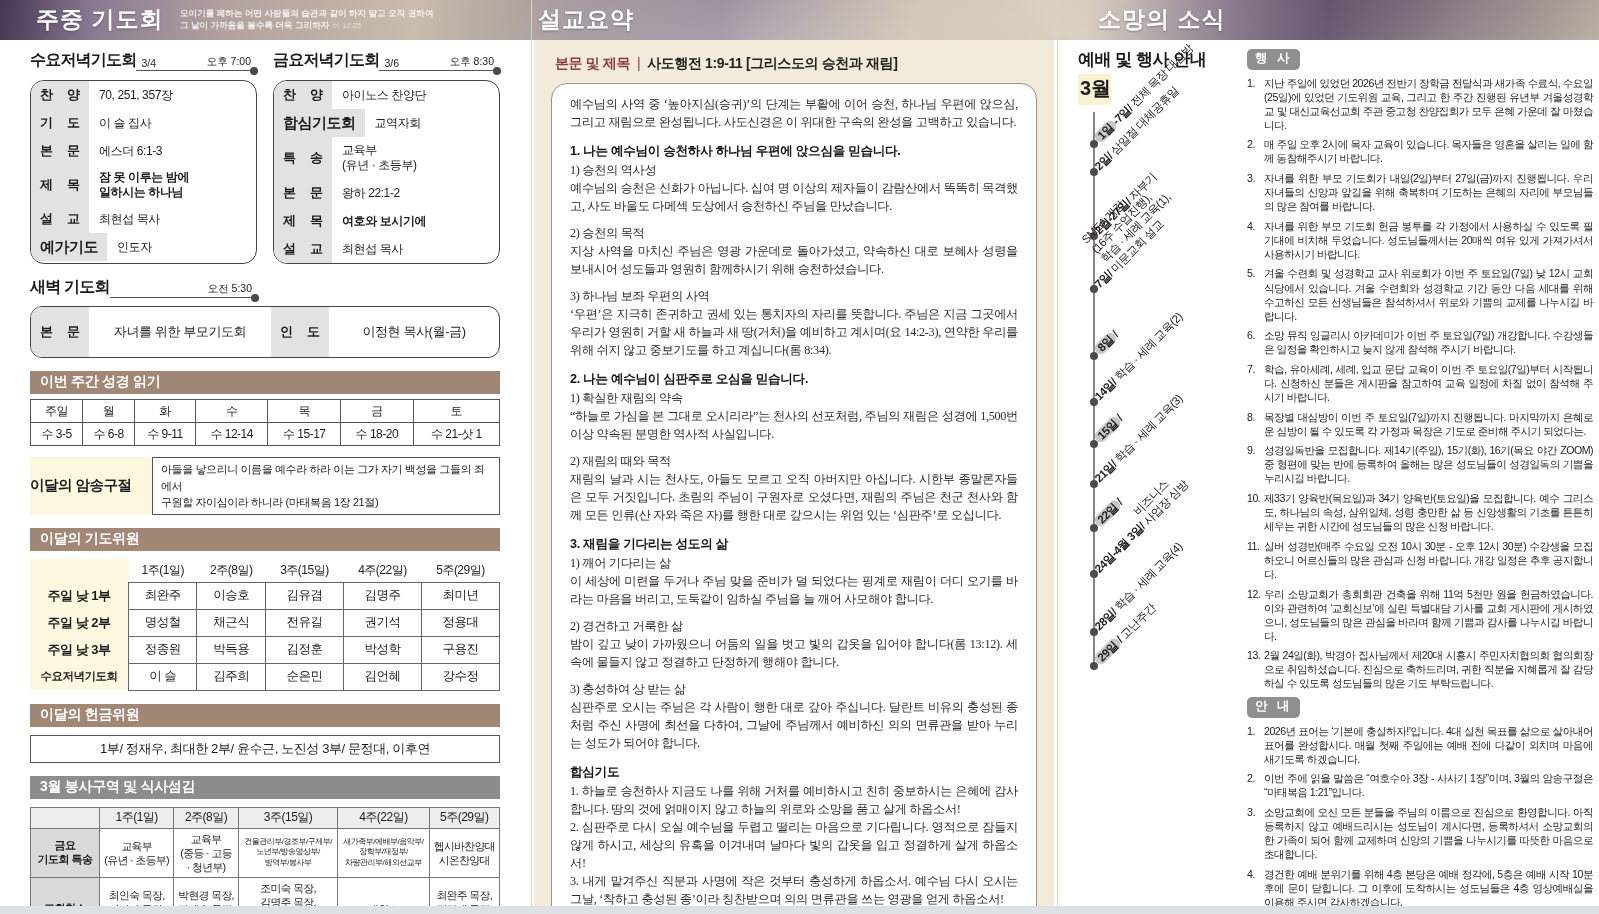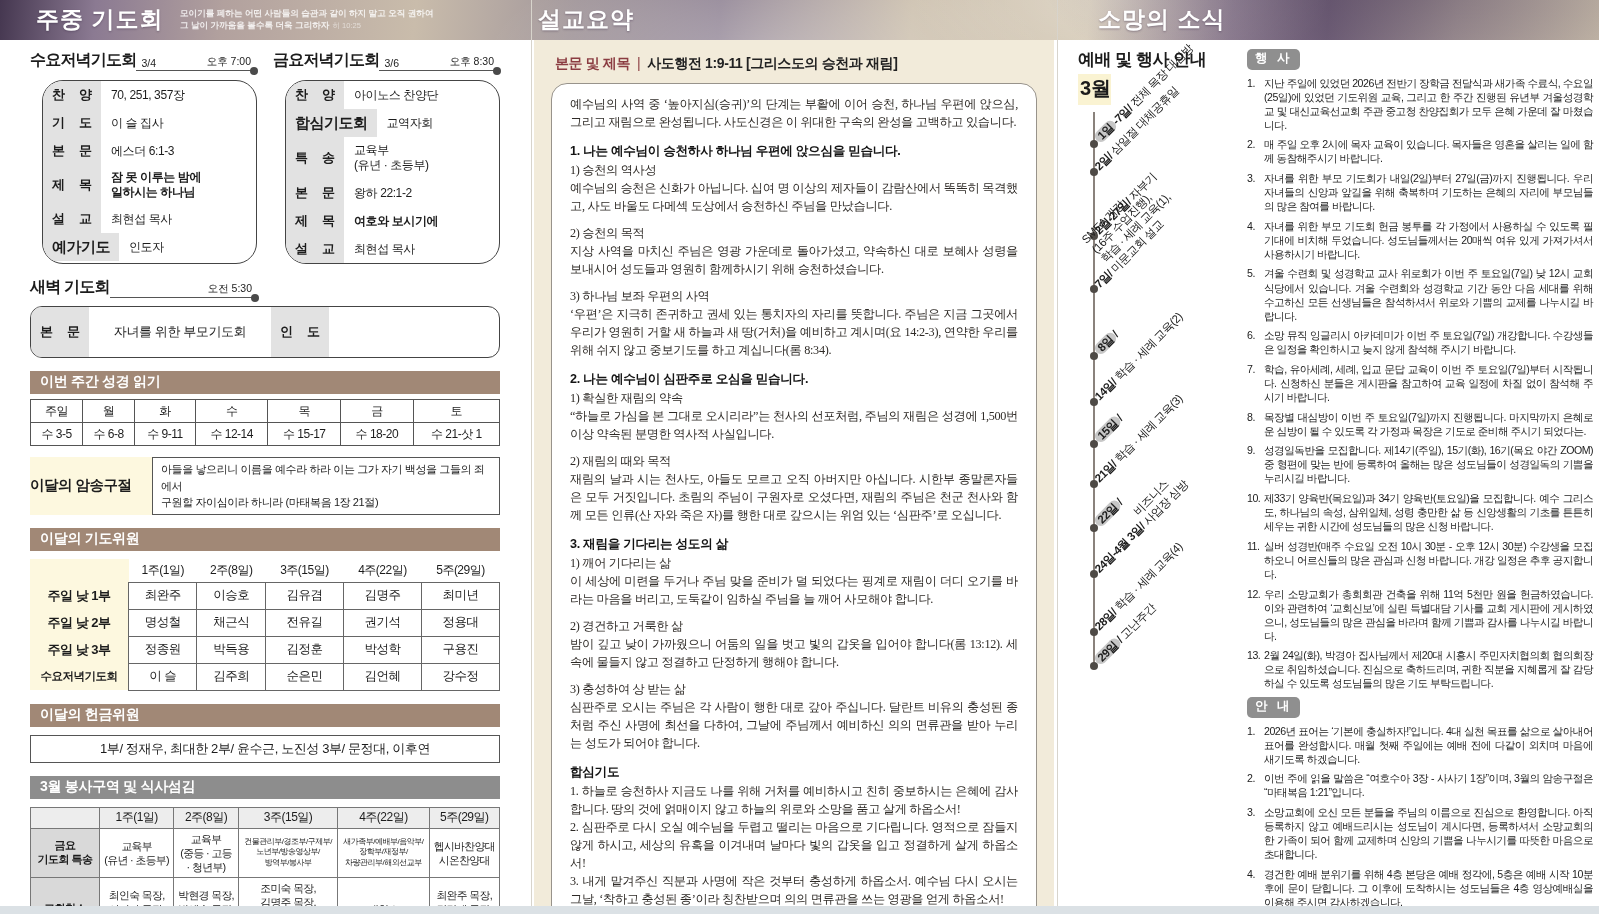--- a/index.html
+++ b/index.html
@@ -25,21 +25,21 @@
   
   .col-left{position:absolute;left:0;top:40px;width:530px;bottom:8px;box-sizing:border-box;
             padding:10px 30px 0 30px;}
   .mini-row{display:flex;gap:16px;}
   .mini-title{display:flex;align-items:flex-end;position:relative;width:228px;box-sizing:border-box;}
   .mt-text{font-size:16px;font-weight:700;letter-spacing:-0.8px;white-space:nowrap;}
   .mt-line{flex:1;display:flex;justify-content:space-between;align-items:flex-end;
            border-bottom:1.4px solid #555;padding:0 6px 1px 5px;font-size:10.5px;color:#222;}
   .mt-dot{position:absolute;right:-1px;bottom:-4px;width:8px;height:8px;border-radius:50%;background:#4a4a4a;}
   .box-row{display:flex;gap:16px;margin-top:9px;}
-  .pbox{width:228px;box-sizing:border-box;border:1.4px solid #444;border-radius:21px;overflow:hidden;margin-left:12px;}
+  .pbox{width:228px;box-sizing:border-box;border:1.4px solid #444;border-radius:14px;overflow:hidden;}
   .prow{display:flex;align-items:center;}
   .plabel{flex:0 0 58px;align-self:stretch;background:#e2e2e2;display:flex;align-items:center;
           padding:0 9px;box-sizing:border-box;}
   .jt{display:block;width:100%;font-weight:700;font-size:13px;text-align:justify;text-align-last:justify;}
   .jt.sm{font-size:15px;text-align-last:auto;letter-spacing:-0.5px;white-space:nowrap;}
   .pval{flex:1;padding-left:10px;font-size:12px;letter-spacing:-0.4px;white-space:pre-line;line-height:1.25;}
   .pval.b{font-weight:700;}
   .h28{height:28px}.h40{height:40px}.h42{height:42px}
   .sec-title{margin-top:13px;}
   .dawn-box{display:flex;align-items:stretch;border:1.4px solid #444;border-radius:12px;overflow:hidden;
@@ -233,20 +233,21 @@
       <span class="mt-dot"></span>
     </div>
     <div class="dawn-box">
       <span class="dl">
           <span class="jt">본 문</span>
         </span>
       <span class="dv dv1">자녀를 위한 부모기도회</span>
       <span class="dl">
           <span class="jt">인 도</span>
         </span>
+      <span class="dv dv2">이정현 목사(월-금)</span>
     </div>
 
     <div class="bar">이번 주간 성경 읽기</div>
     <table class="bible-tbl">
       <tbody>
           <tr>
         <td>주일</td>
             <td>월</td>
             <td>화</td>
             <td>수</td>

